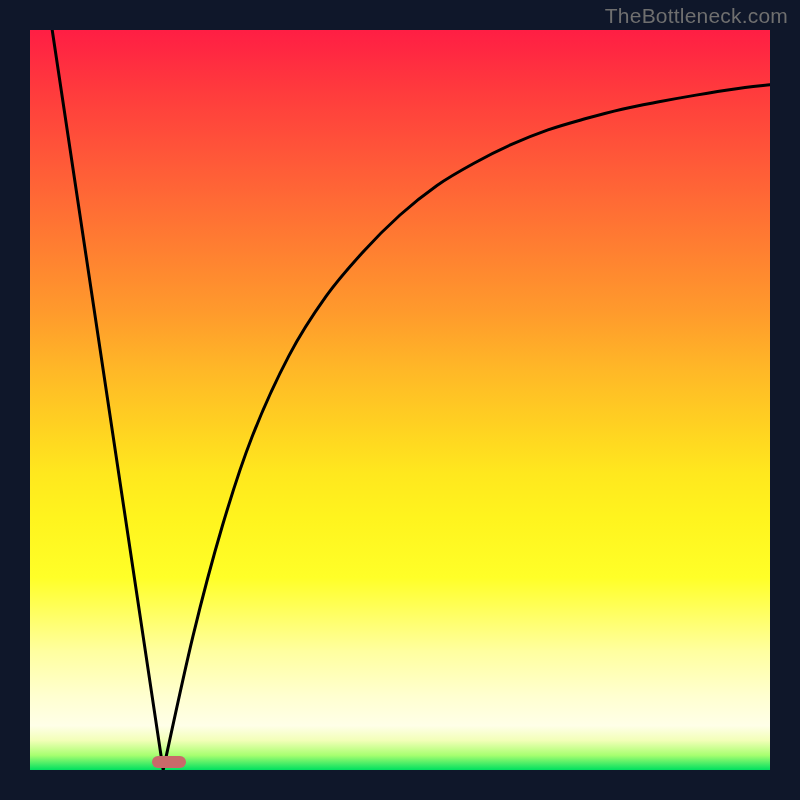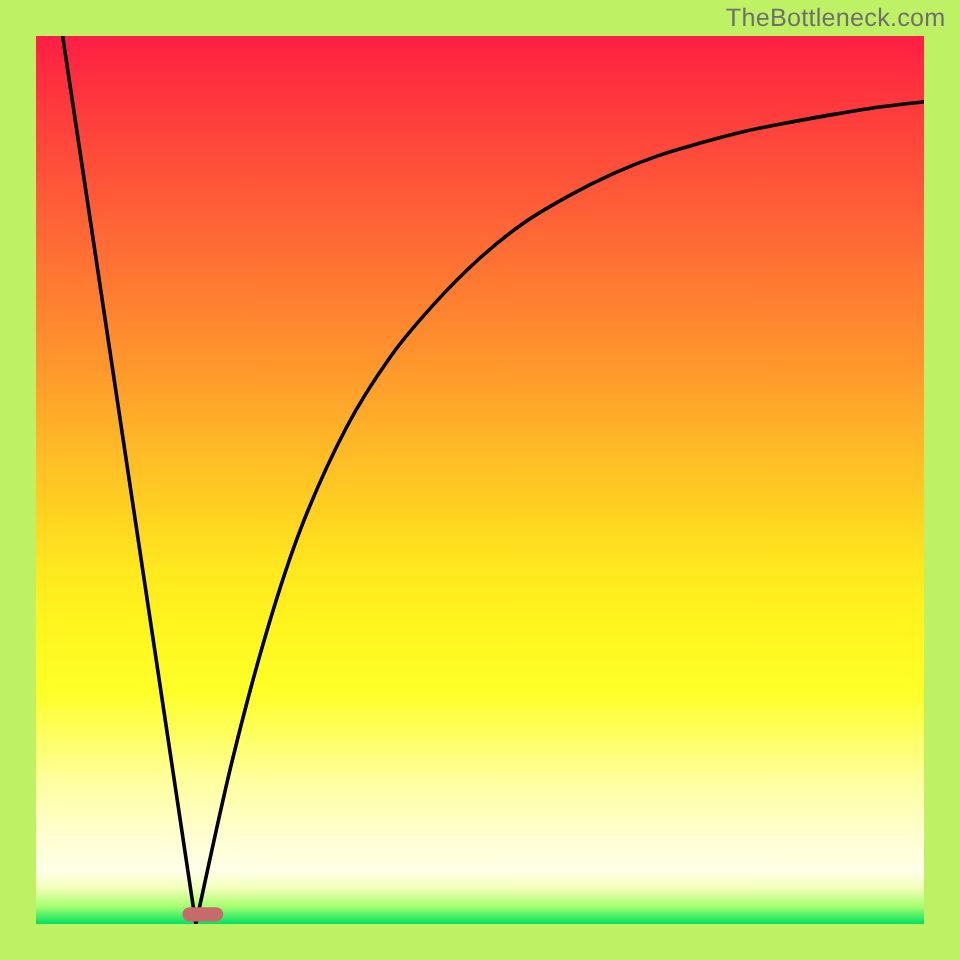--- a/index.html
+++ b/index.html
@@ -8,21 +8,21 @@
     width: 800px;
     height: 800px;
     background: #000;
     overflow: hidden;
     font-family: Arial, Helvetica, sans-serif;
   }
   .frame {
     position: relative;
     width: 800px;
     height: 800px;
-    background: #bef264;
+    background: #0f172a;
   }
   .gradient {
     position: absolute;
     left: 30px;
     top: 30px;
     width: 740px;
     height: 740px;
     background: linear-gradient(
       to bottom,
       #ff1e44 0%,

